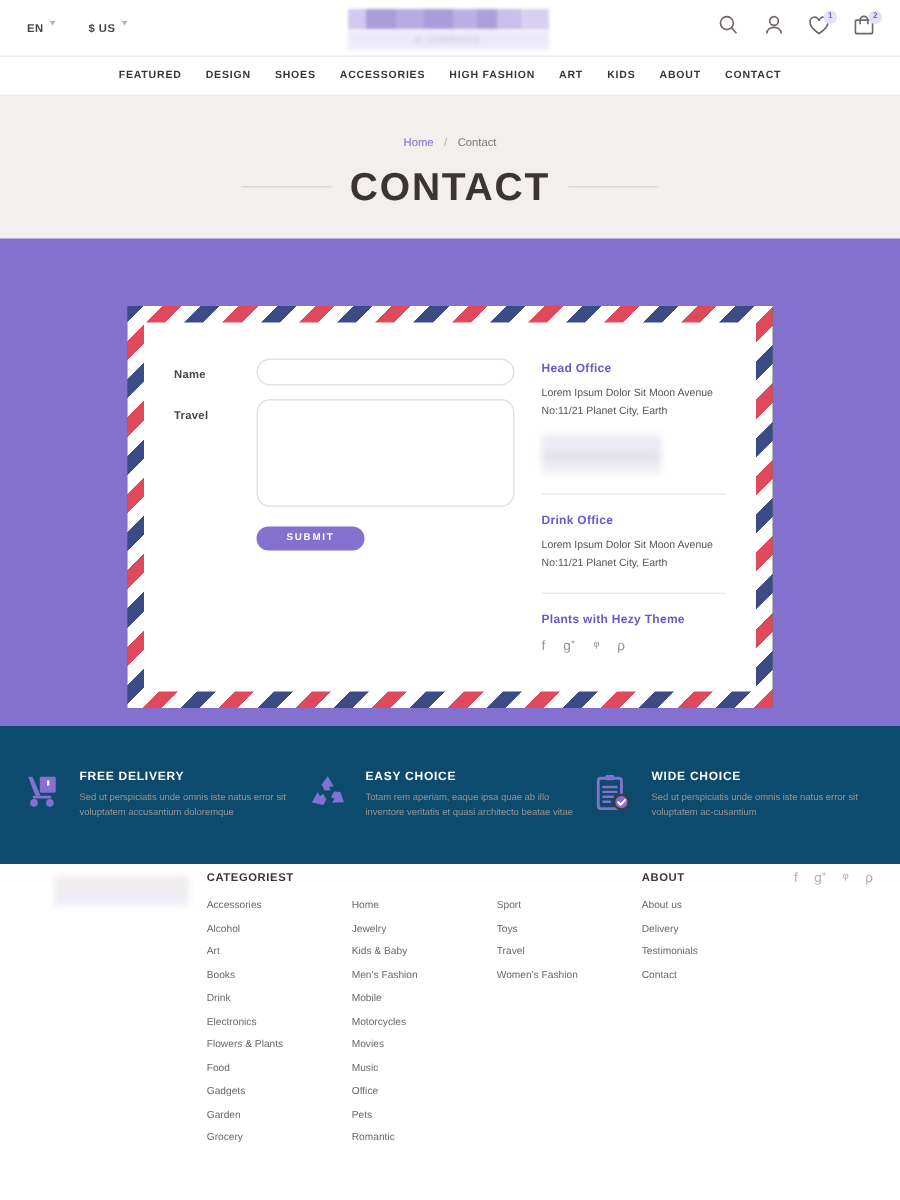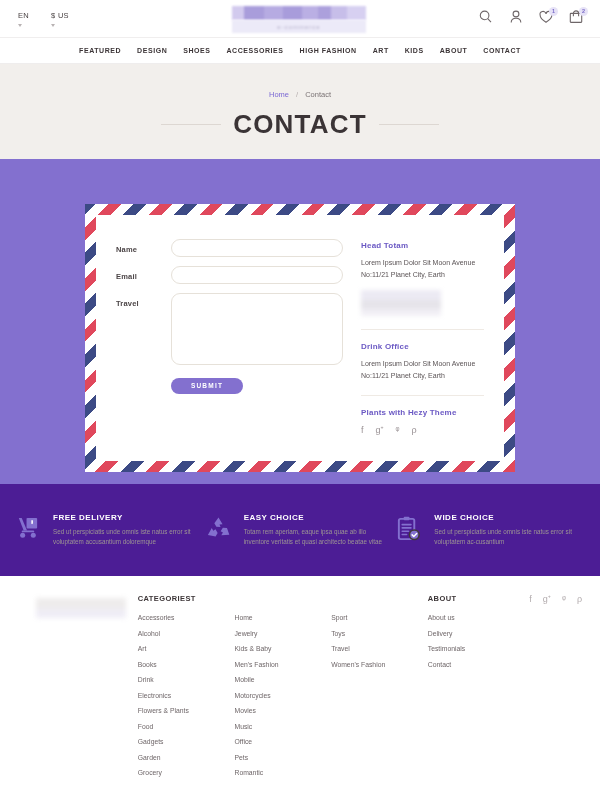--- a/index.html
+++ b/index.html
@@ -16,22 +16,22 @@
     height: 38px;
     display: flex;
     align-items: center;
     padding: 0 18px;
     border-bottom: 1px solid #f0eeee;
     position: relative;
   }
   .lang-group { display: flex; align-items: center; gap: 22px; }
   .selector {
     display: flex; align-items: flex-start; gap: 4px;
-    font-size: 7.5px; font-weight: normal; color: #4a4344;
-    letter-spacing: 0.3px; cursor: pointer; flex-direction: column;
+    font-size: 7.5px; font-weight: bold; color: #4a4344;
+    letter-spacing: 0.3px; cursor: pointer;
   }
   .caret {
     width: 0; height: 0;
     border-left: 2.5px solid transparent;
     border-right: 2.5px solid transparent;
     border-top: 3px solid #b9b3b4;
   }
   .logo-block {
     position: absolute;
     left: 232px; top: 6px;
@@ -181,39 +181,39 @@
   }
   .info-divider { height: 1px; background: #efeae4; margin: 13px 0 12px 0; }
   .socials { display: flex; gap: 12px; margin-top: 9px; }
   .socials span {
     font-size: 9px; color: #9a9295; cursor: pointer;
     line-height: 1;
   }
 
   
   .features {
-    background: #4c1d95;
+    background: #0c4a6e;
     height: 92px;
     display: flex; align-items: center;
     padding: 0 14px;
   }
   .feat { flex: 1; display: flex; gap: 9px; align-items: flex-start; padding-right: 8px; }
   .feat-icon { width: 30px; flex-shrink: 0; padding-top: 2px; }
   .feat-title {
     font-size: 8px; font-weight: bold; color: #fff;
     letter-spacing: 0.5px; margin-bottom: 5px;
   }
   .feat-text {
     font-size: 6.3px; color: #9d9593; line-height: 1.65;
   }
 
   
   .footer {
     background: #fff;
-    padding: 18px 18px 0 18px;
+    padding: 4px 18px 0 18px;
     display: flex;
     height: 210px;
   }
   .f-logo-col { width: 130px; }
   .f-logo {
     width: 90px; height: 20px;
     background: linear-gradient(180deg,#eeecec 0 55%, #efedf6 55% 100%);
     filter: blur(2.4px);
     margin-top: 4px; margin-left: 18px;
   }
@@ -311,34 +311,30 @@
   <div class="envelope">
     <div class="env-stripes"></div>
     <div class="env-inner">
 
       <div class="form-col">
         <div class="frow">
           <div class="flabel">Name</div>
           <input class="finput" placeholder="" style="">
         </div>
         <div class="frow">
-          <div class="flabel">Email</div>
-          <input class="finput" placeholder="" style="">
-        </div>
-        <div class="frow">
           <div class="flabel">Travel</div>
           <textarea class="ftextarea" placeholder="" style=""></textarea>
         </div>
         <div class="submit-row">
           <button class="submit-btn">SUBMIT</button>
         </div>
       </div>
 
       <div class="info-col">
-        <div class="info-head">Head Totam</div>
+        <div class="info-head">Head Office</div>
         <div class="info-line">Lorem Ipsum Dolor Sit Moon Avenue</div>
         <div class="info-line">No:11/21 Planet City, Earth</div>
         <div class="blur-block"></div>
         <div class="info-divider"></div>
 
         <div class="info-head">Drink Office</div>
         <div class="info-line">Lorem Ipsum Dolor Sit Moon Avenue</div>
         <div class="info-line">No:11/21 Planet City, Earth</div>
         <div class="info-divider"></div>
 

